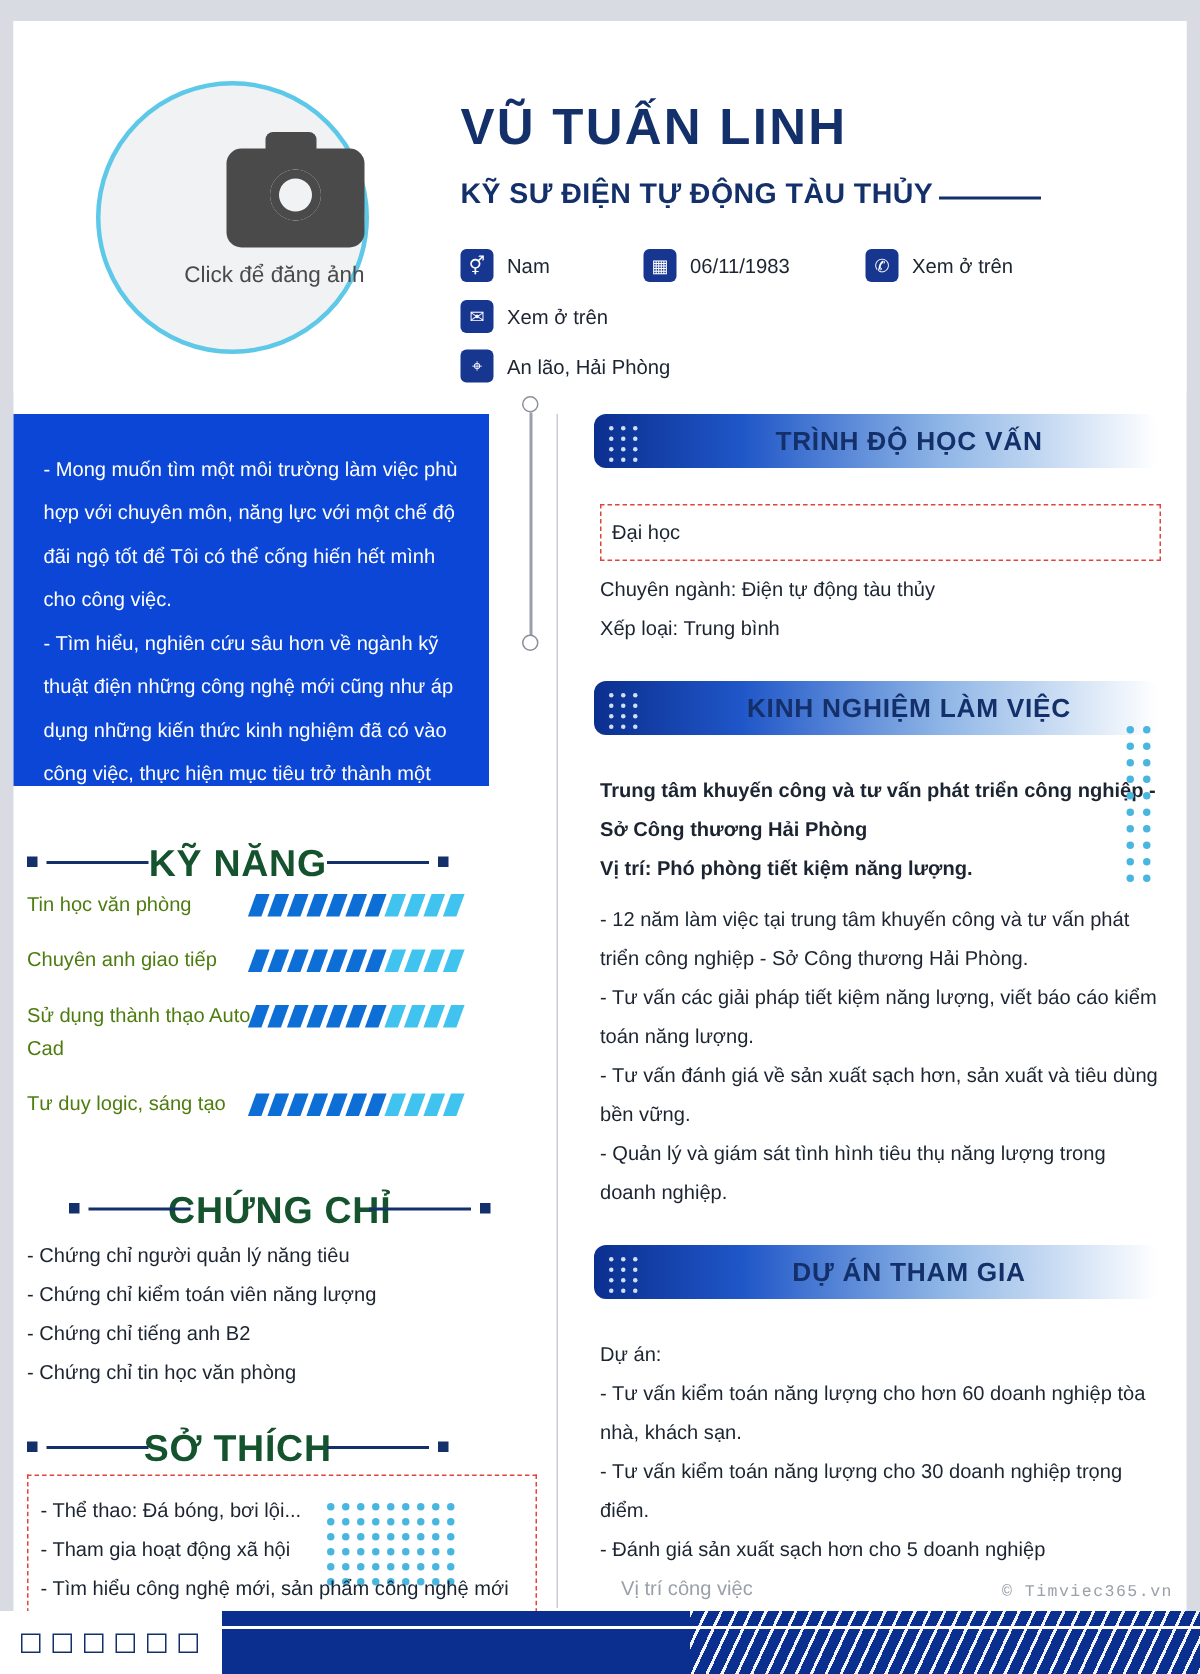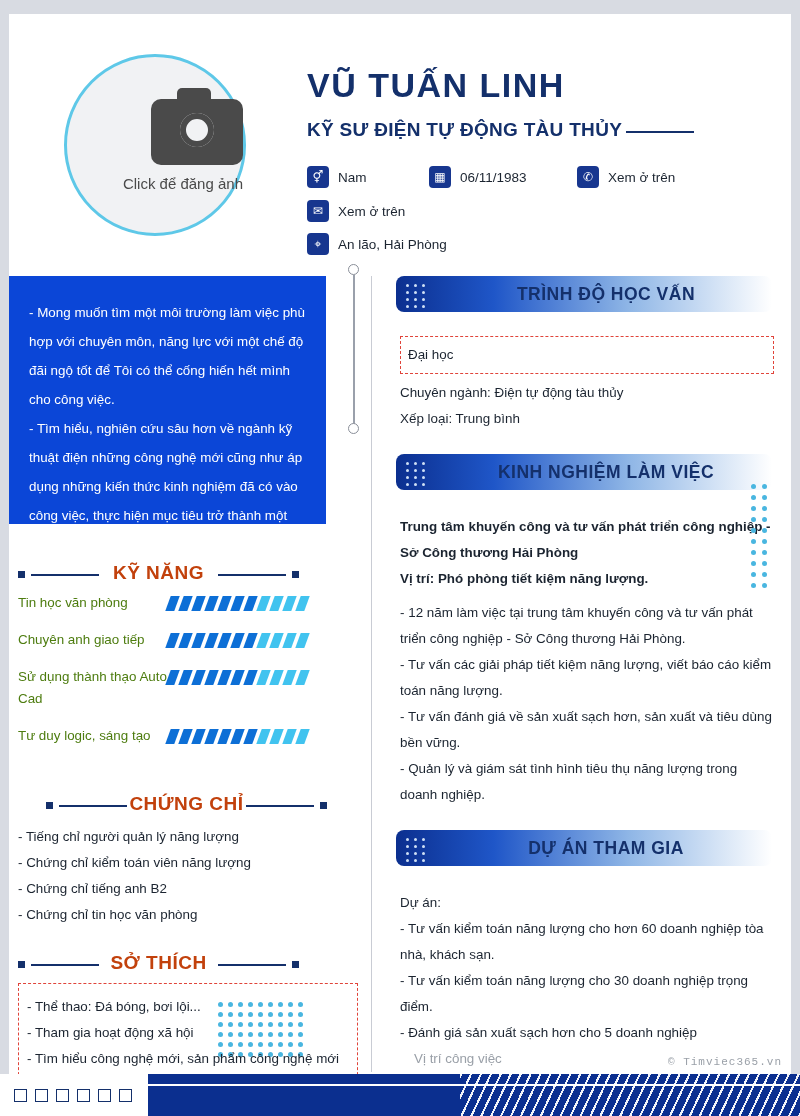--- a/index.html
+++ b/index.html
@@ -109,22 +109,22 @@
     padding: 22px 20px;
     font-size: 13.4px;
     line-height: 29px;
   }
   .sec-head-left {
     position: absolute;
     width: 317px;
     text-align: center;
   }
   .sec-head-left .t {
-    font-size: 19px; font-weight: bold;
-    color: #c2410c; letter-spacing: .5px;
+    font-size: 25px; font-weight: bold;
+    color: #14532d; letter-spacing: .5px;
   }
   .sh-line { position: absolute; height: 2px; background: #14306b; top: 12px; }
   .sh-sq { position: absolute; width: 7px; height: 7px; background: #14306b; top: 9px; }
 
   .skills { position: absolute; left: 18px; top: 592px; width: 340px; }
   .skill-row {
     display: flex; align-items: flex-start;
     margin-bottom: 15px;
   }
   .skill-name {
@@ -361,21 +361,21 @@
   </div>
 
   <div class="sec-head-left" style="top:793px;margin-left:28px;">
     <span class="sh-sq" style="left:18px;"></span>
     <span class="sh-line" style="left:31px; width:68px;"></span>
     <span class="t">CHỨNG CHỈ</span>
     <span class="sh-line" style="right:31px; width:68px;"></span>
     <span class="sh-sq" style="right:18px;"></span>
   </div>
   <div class="certs">
-    <p>- Tiếng chỉ người quản lý năng lượng</p>
+    <p>- Chứng chỉ người quản lý năng tiêu</p>
     <p>- Chứng chỉ kiểm toán viên năng lượng</p>
     <p>- Chứng chỉ tiếng anh B2</p>
     <p>- Chứng chỉ tin học văn phòng</p>
   </div>
 
   <div class="sec-head-left" style="top:952px;">
     <span class="sh-sq" style="left:18px;"></span>
     <span class="sh-line" style="left:31px; width:68px;"></span>
     <span class="t">SỞ THÍCH</span>
     <span class="sh-line" style="right:31px; width:68px;"></span>

